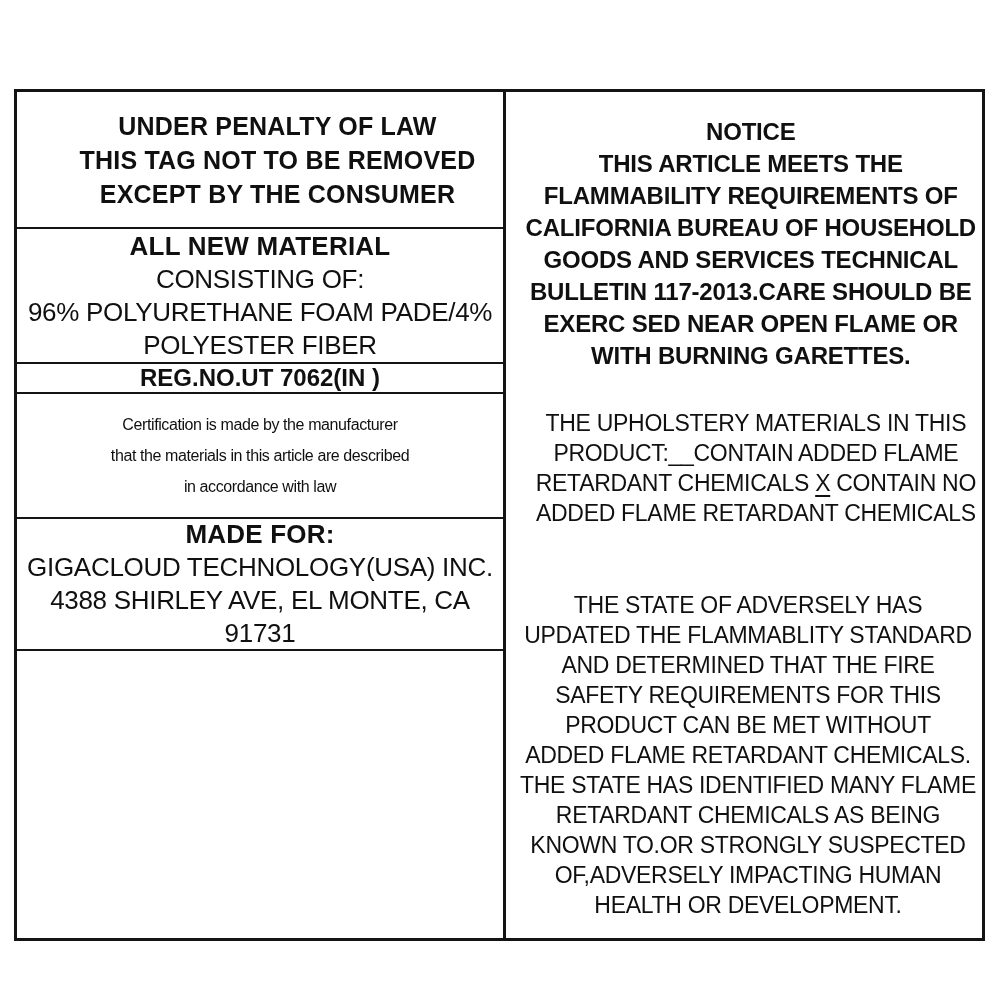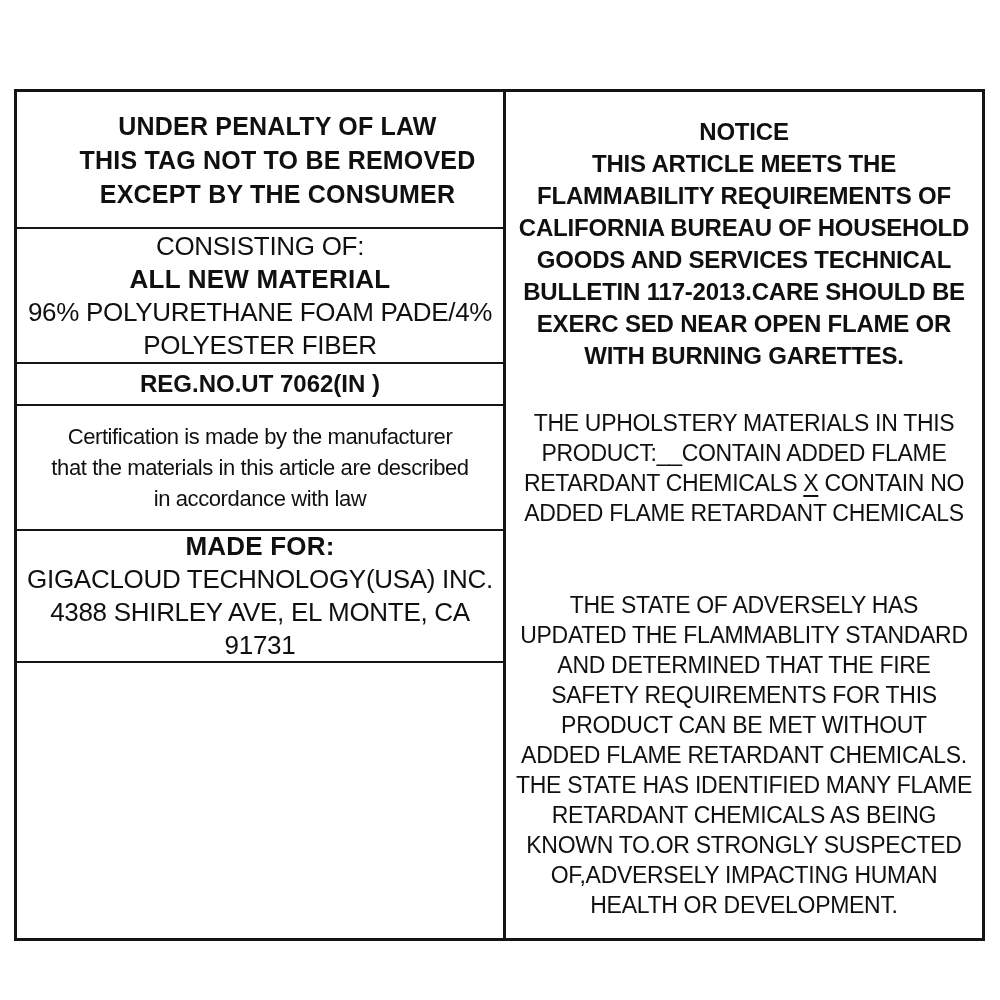--- a/index.html
+++ b/index.html
@@ -36,35 +36,35 @@
     display: flex;
     flex-direction: column;
     justify-content: center;
     text-align: center;
     padding: 0 8px;
     overflow: hidden;
   }
   .sec-penalty   { height: 137px; font-weight: bold; font-size: 25px; line-height: 34px; letter-spacing: 0.2px; padding-left: 43px; }
   .sec-material  { height: 135px; font-size: 26px; line-height: 33px; letter-spacing: -0.3px; }
   .sec-material .heading { font-weight: bold; letter-spacing: 0.2px; }
-  .sec-reg       { height: 42px; font-weight: bold; font-size: 24px; line-height: 26px; }
-  .sec-cert      { height: 125px; font-size: 22px; line-height: 31px; letter-spacing: -0.4px; }
+  .sec-reg       { height: 30px; font-weight: bold; font-size: 24px; line-height: 26px; }
+  .sec-cert      { height: 125px; font-size: 16px; line-height: 31px; letter-spacing: -0.4px; }
   .sec-made      { height: 132px; font-size: 26px; line-height: 33px; letter-spacing: -0.3px; }
   .sec-made .heading { font-weight: bold; letter-spacing: 0.2px; }
   .sec-origin    { flex: 1; border-bottom: none; }
   .origin-date   { font-size: 24px; line-height: 36px; }
   .origin-china  { font-weight: bold; font-size: 26px; line-height: 37px; }
   .origin-cpsc   { font-size: 31px; line-height: 44px; }
 
   .col-right {
     flex: 1;
     box-sizing: border-box;
     display: flex;
     flex-direction: column;
-    align-items: center;
+    align-items: flex-end;
     text-align: center;
     padding: 24px 6px 0 6px;
     overflow: hidden;
   }
   .notice-block {
     font-weight: bold;
     font-size: 24px;
     line-height: 32px;
     letter-spacing: -0.2px;
   }
@@ -94,22 +94,22 @@
 
   <div class="col-left">
 
     <div class="sec sec-penalty">
       <div class="line">UNDER PENALTY OF LAW</div>
       <div class="line">THIS TAG NOT TO BE REMOVED</div>
       <div class="line">EXCEPT BY THE CONSUMER</div>
     </div>
 
     <div class="sec sec-material">
+      <div class="line heading">ALL NEW MATERIAL</div>
       <div class="line">CONSISTING OF:</div>
-      <div class="line heading">ALL NEW MATERIAL</div>
       <div class="line">96% POLYURETHANE FOAM PADE/4%</div>
       <div class="line">POLYESTER FIBER</div>
     </div>
 
     <div class="sec sec-reg">
       <div class="line">REG.NO.UT 7062(IN )</div>
     </div>
 
     <div class="sec sec-cert">
       <div class="line">Certification is made by the manufacturer</div>

